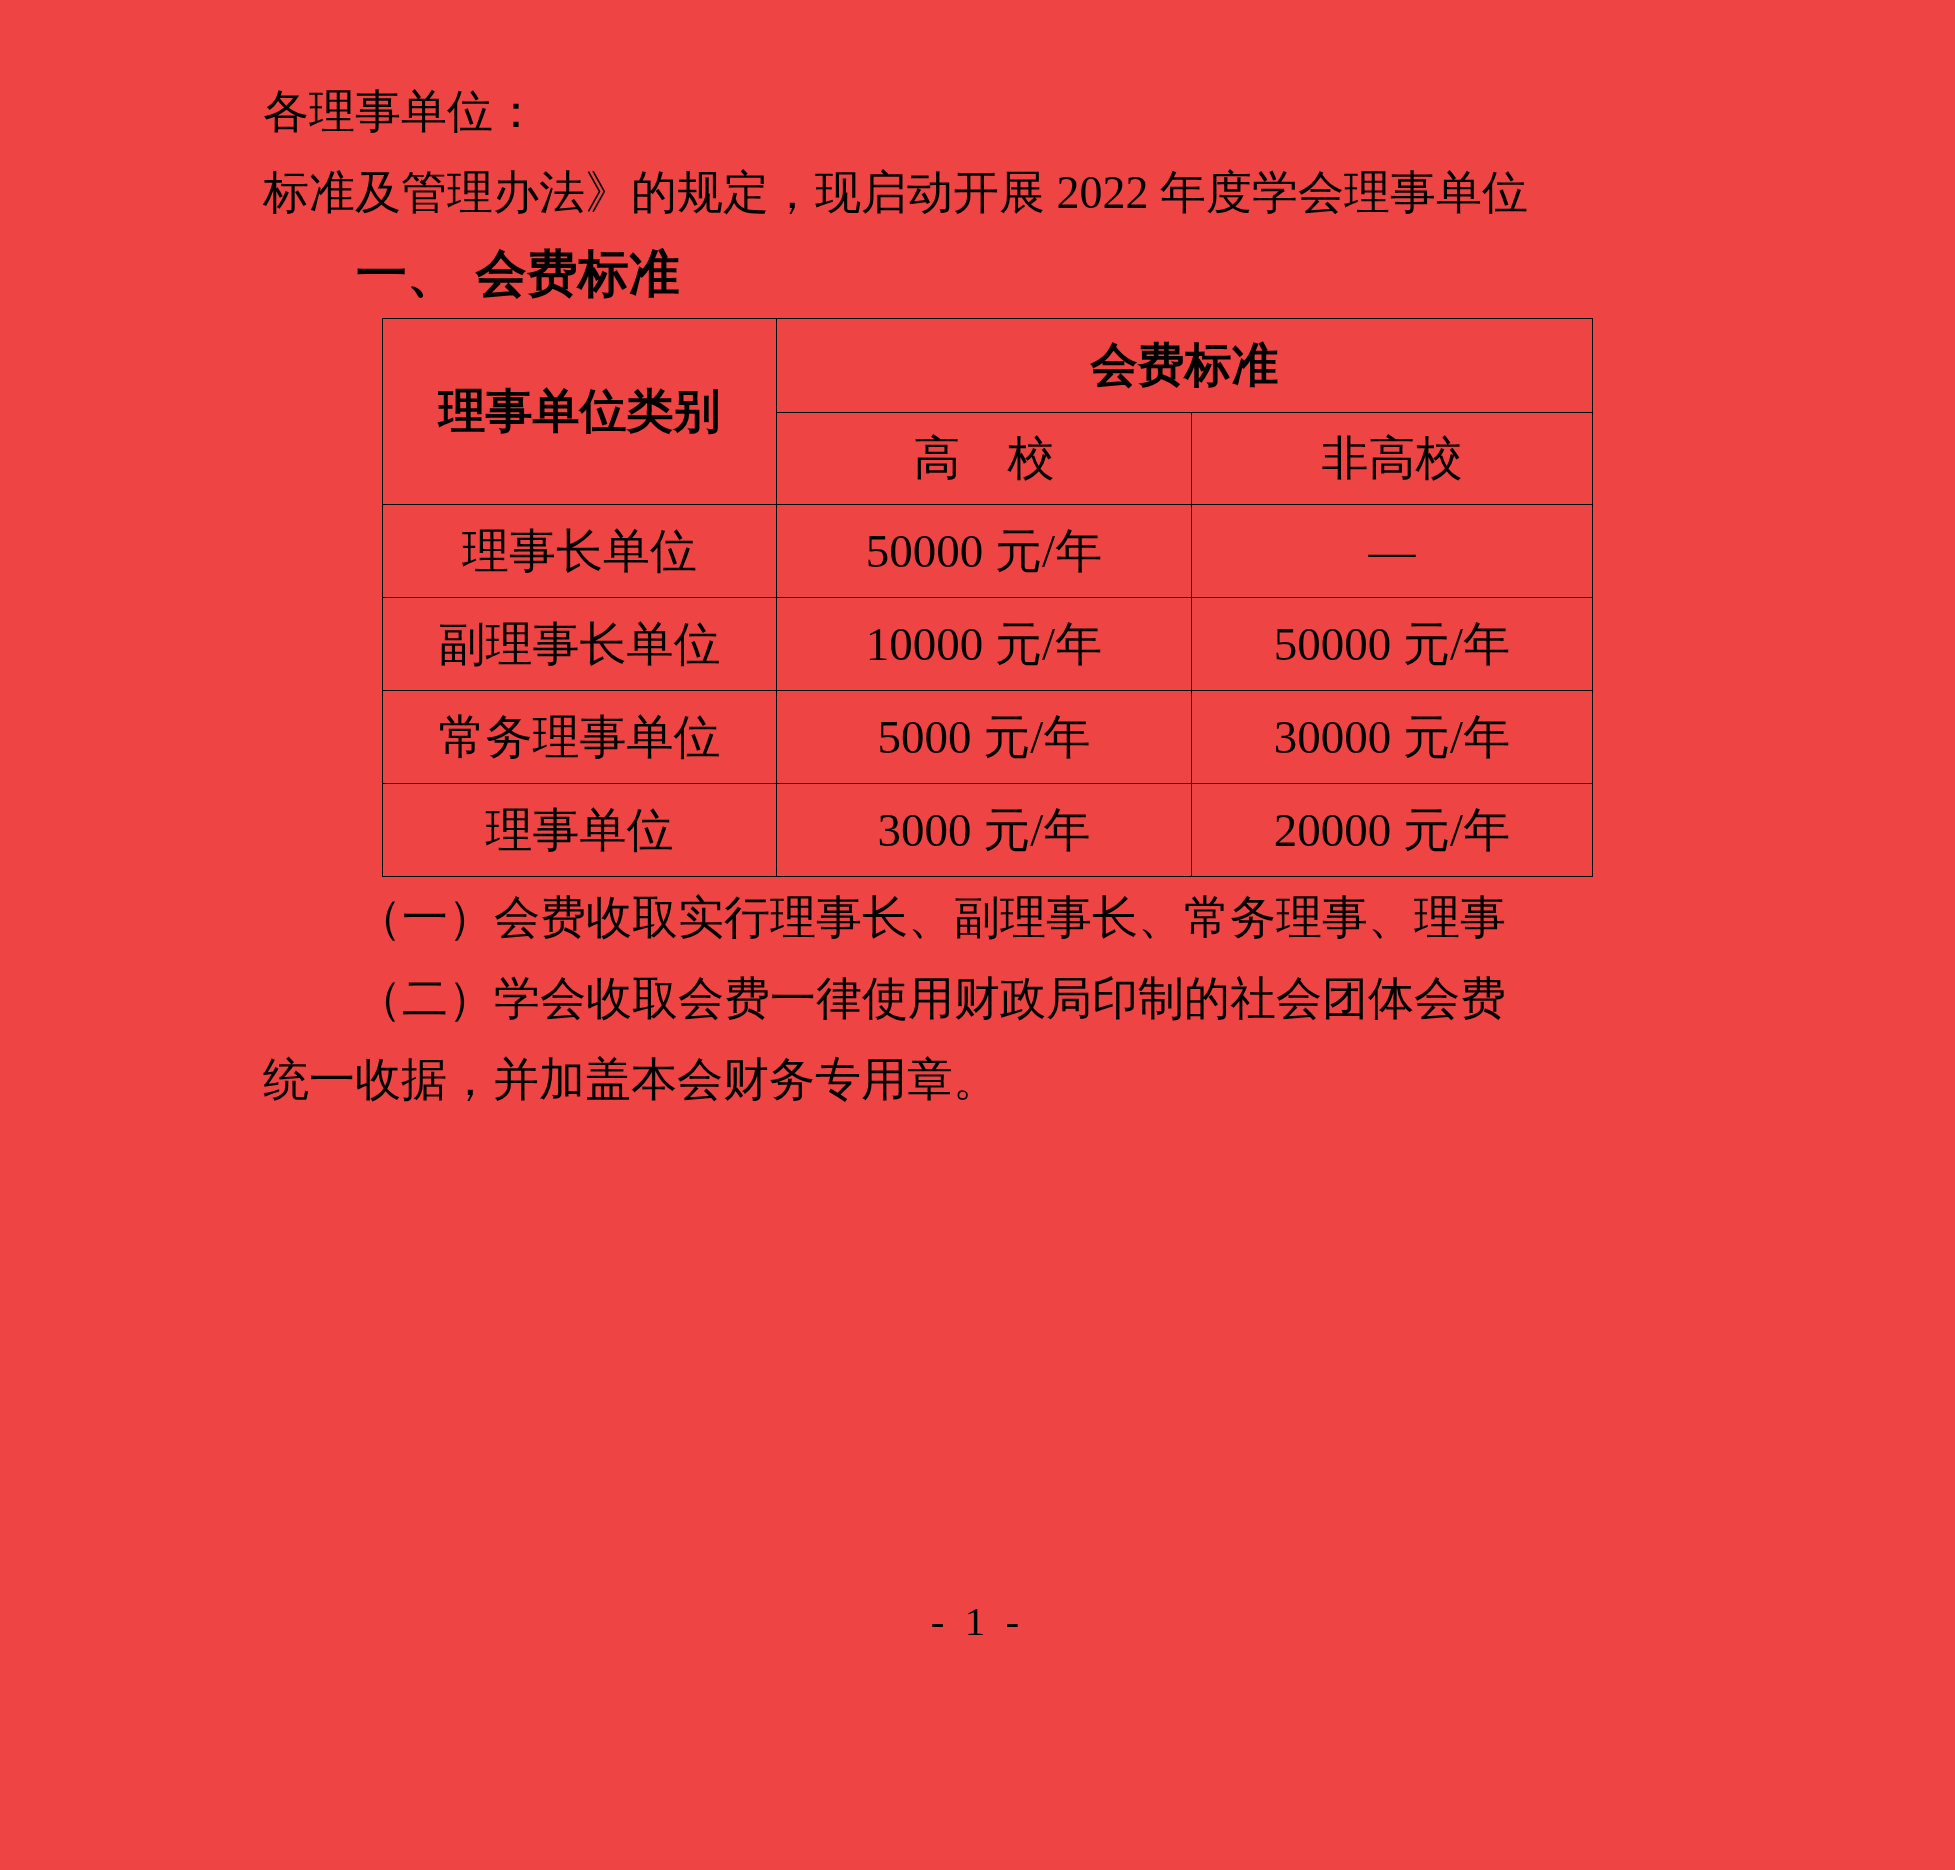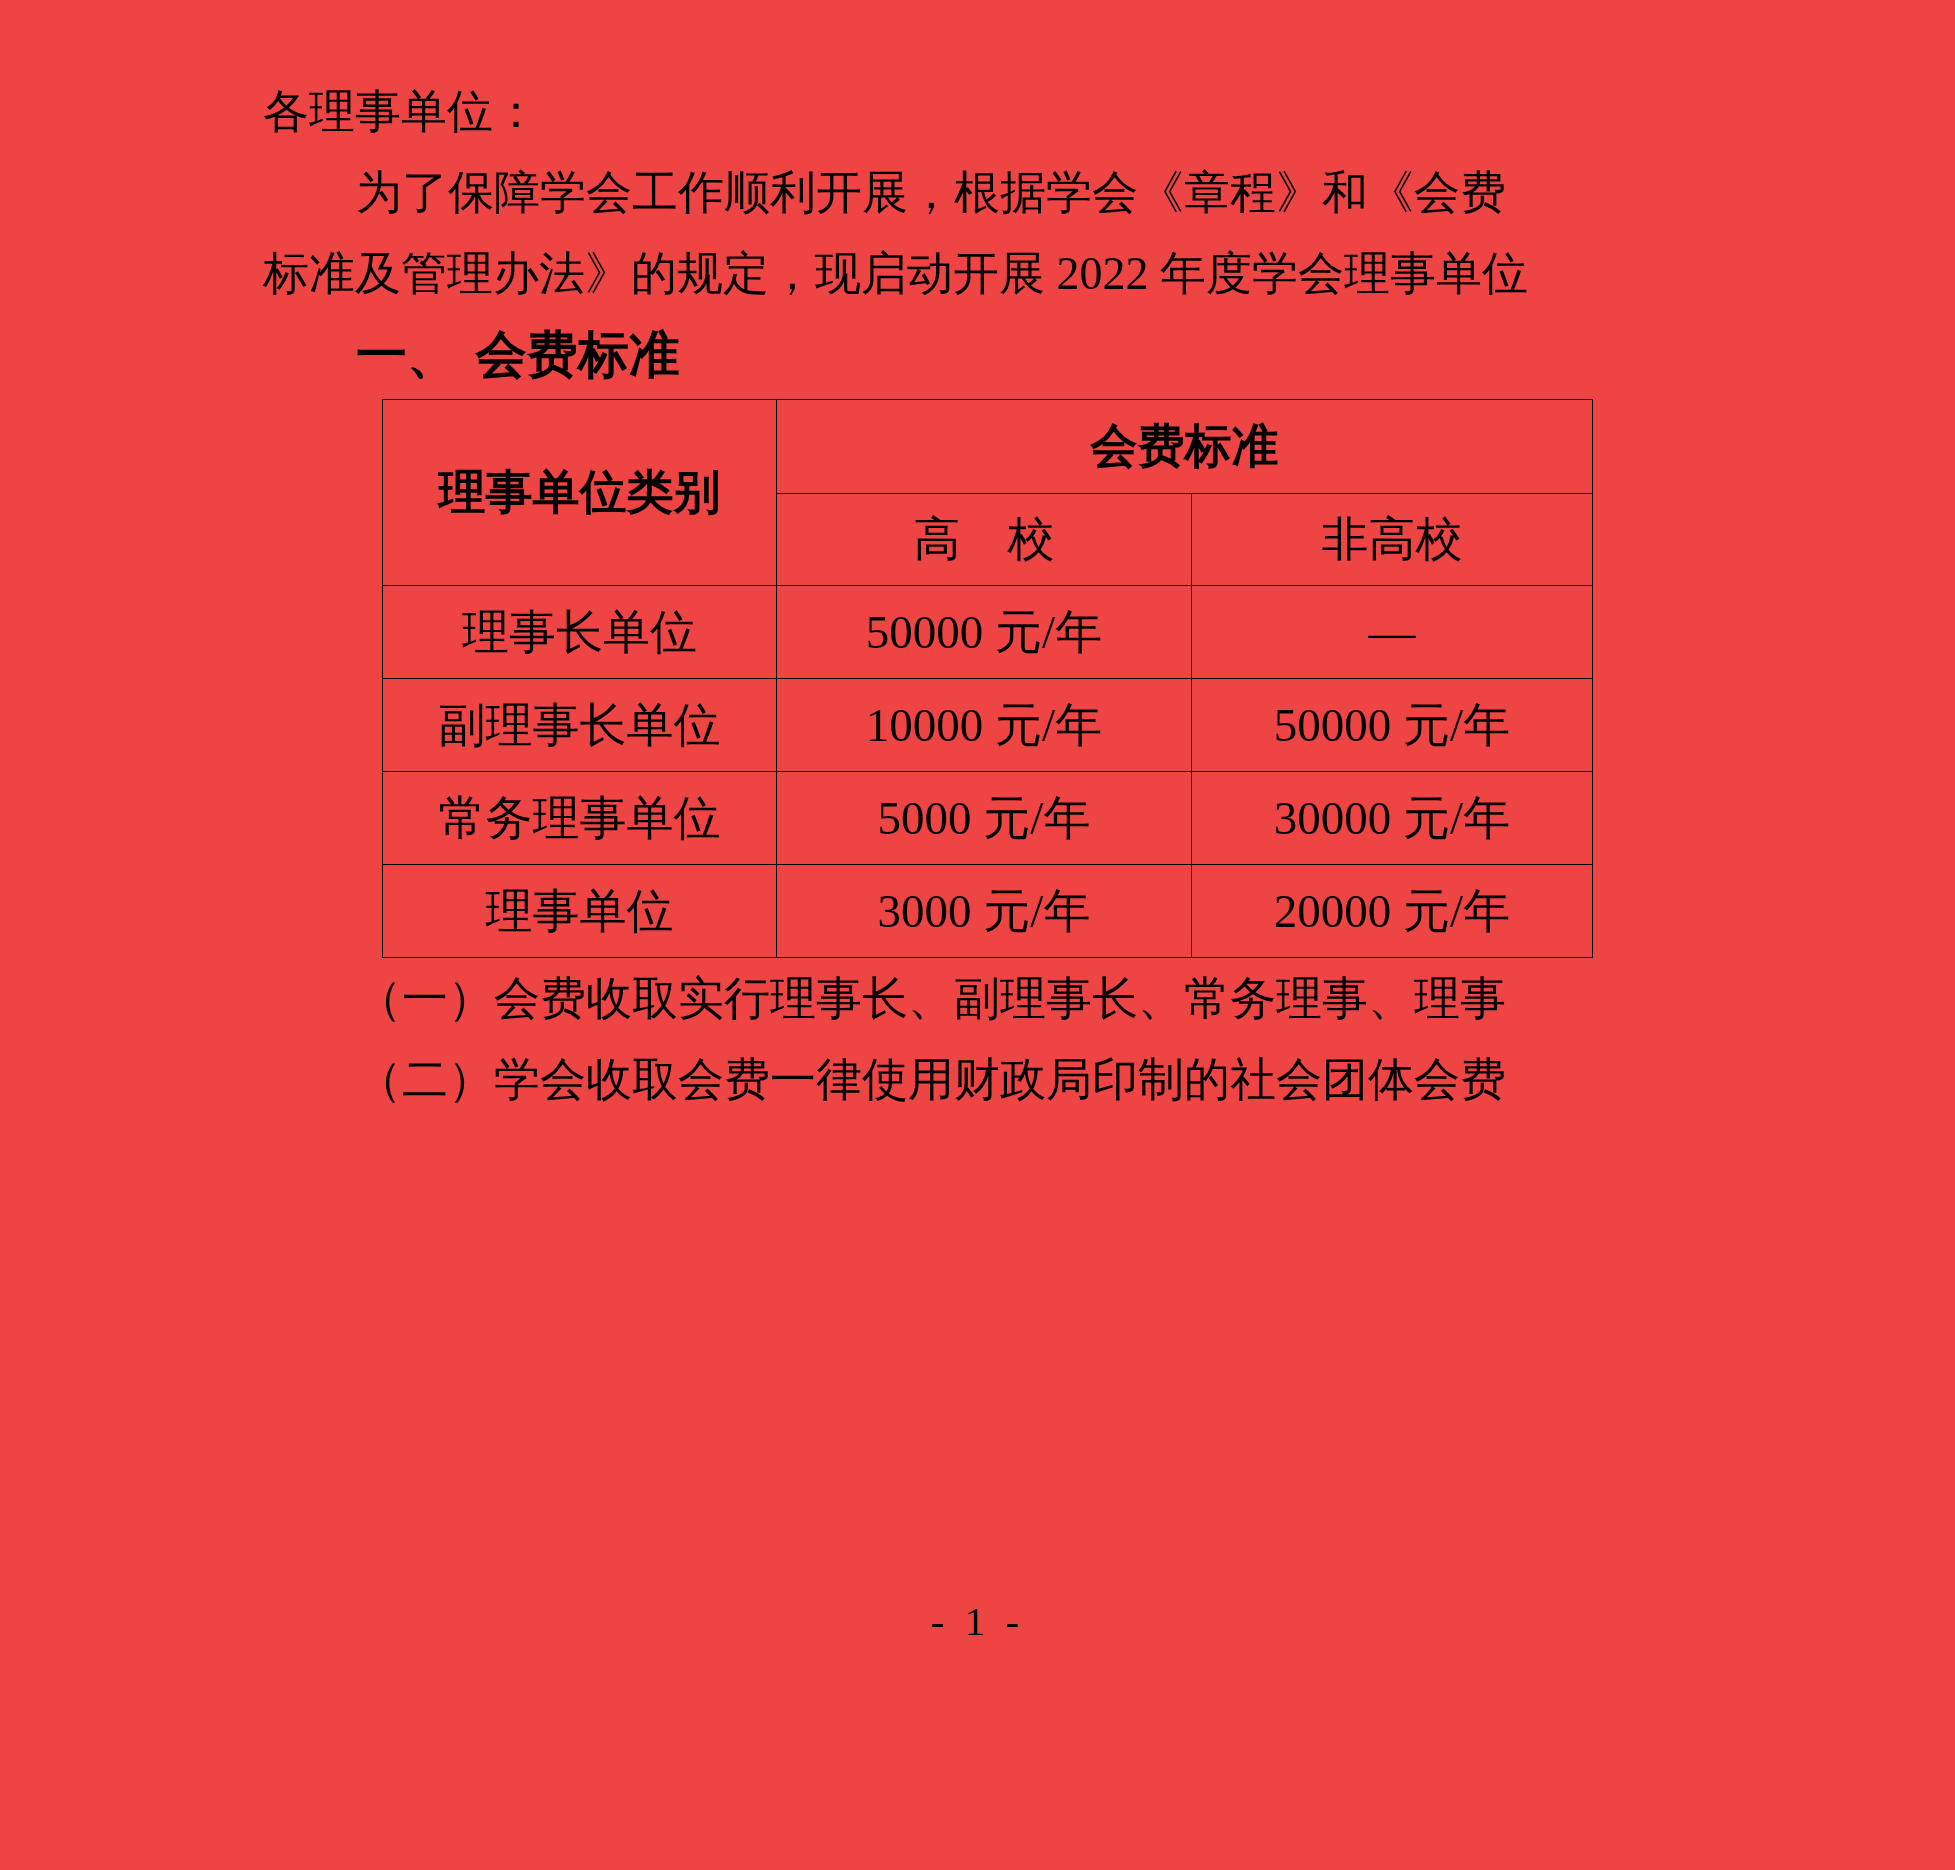--- a/index.html
+++ b/index.html
@@ -64,21 +64,20 @@
 </style>
 </head>
 <body>
 
 <div class="page">
   <div class="content">
     <div class="top-spacer"></div>
 
     <div class="line">各理事单位：</div>
 
-    <div class="line indent">为了保障学会工作顺利开展，根据学会《章程》和《会费</div>
     <div class="line">标准及管理办法》的规定，现启动开展 2022 年度学会理事单位</div>
 
     <div class="heading">一、 会费标准</div>
 
     <table class="fee-table">
       <colgroup>
         <col style="width:394px">
         <col style="width:415px">
         <col style="width:401px">
       </colgroup>
@@ -111,17 +110,18 @@
           <td>3000 元/年</td>
           <td>20000 元/年</td>
         </tr>
       </tbody>
     </table>
 
 
     <div class="line indent">（一）会费收取实行理事长、副理事长、常务理事、理事</div>
 
     <div class="line indent">（二）学会收取会费一律使用财政局印制的社会团体会费</div>
+    <div class="line">统一收据，并加盖本会财务专用章。</div>
   </div>
 
   <div class="pagenum">- 1 -</div>
 </div>
 
 
 </body></html>

